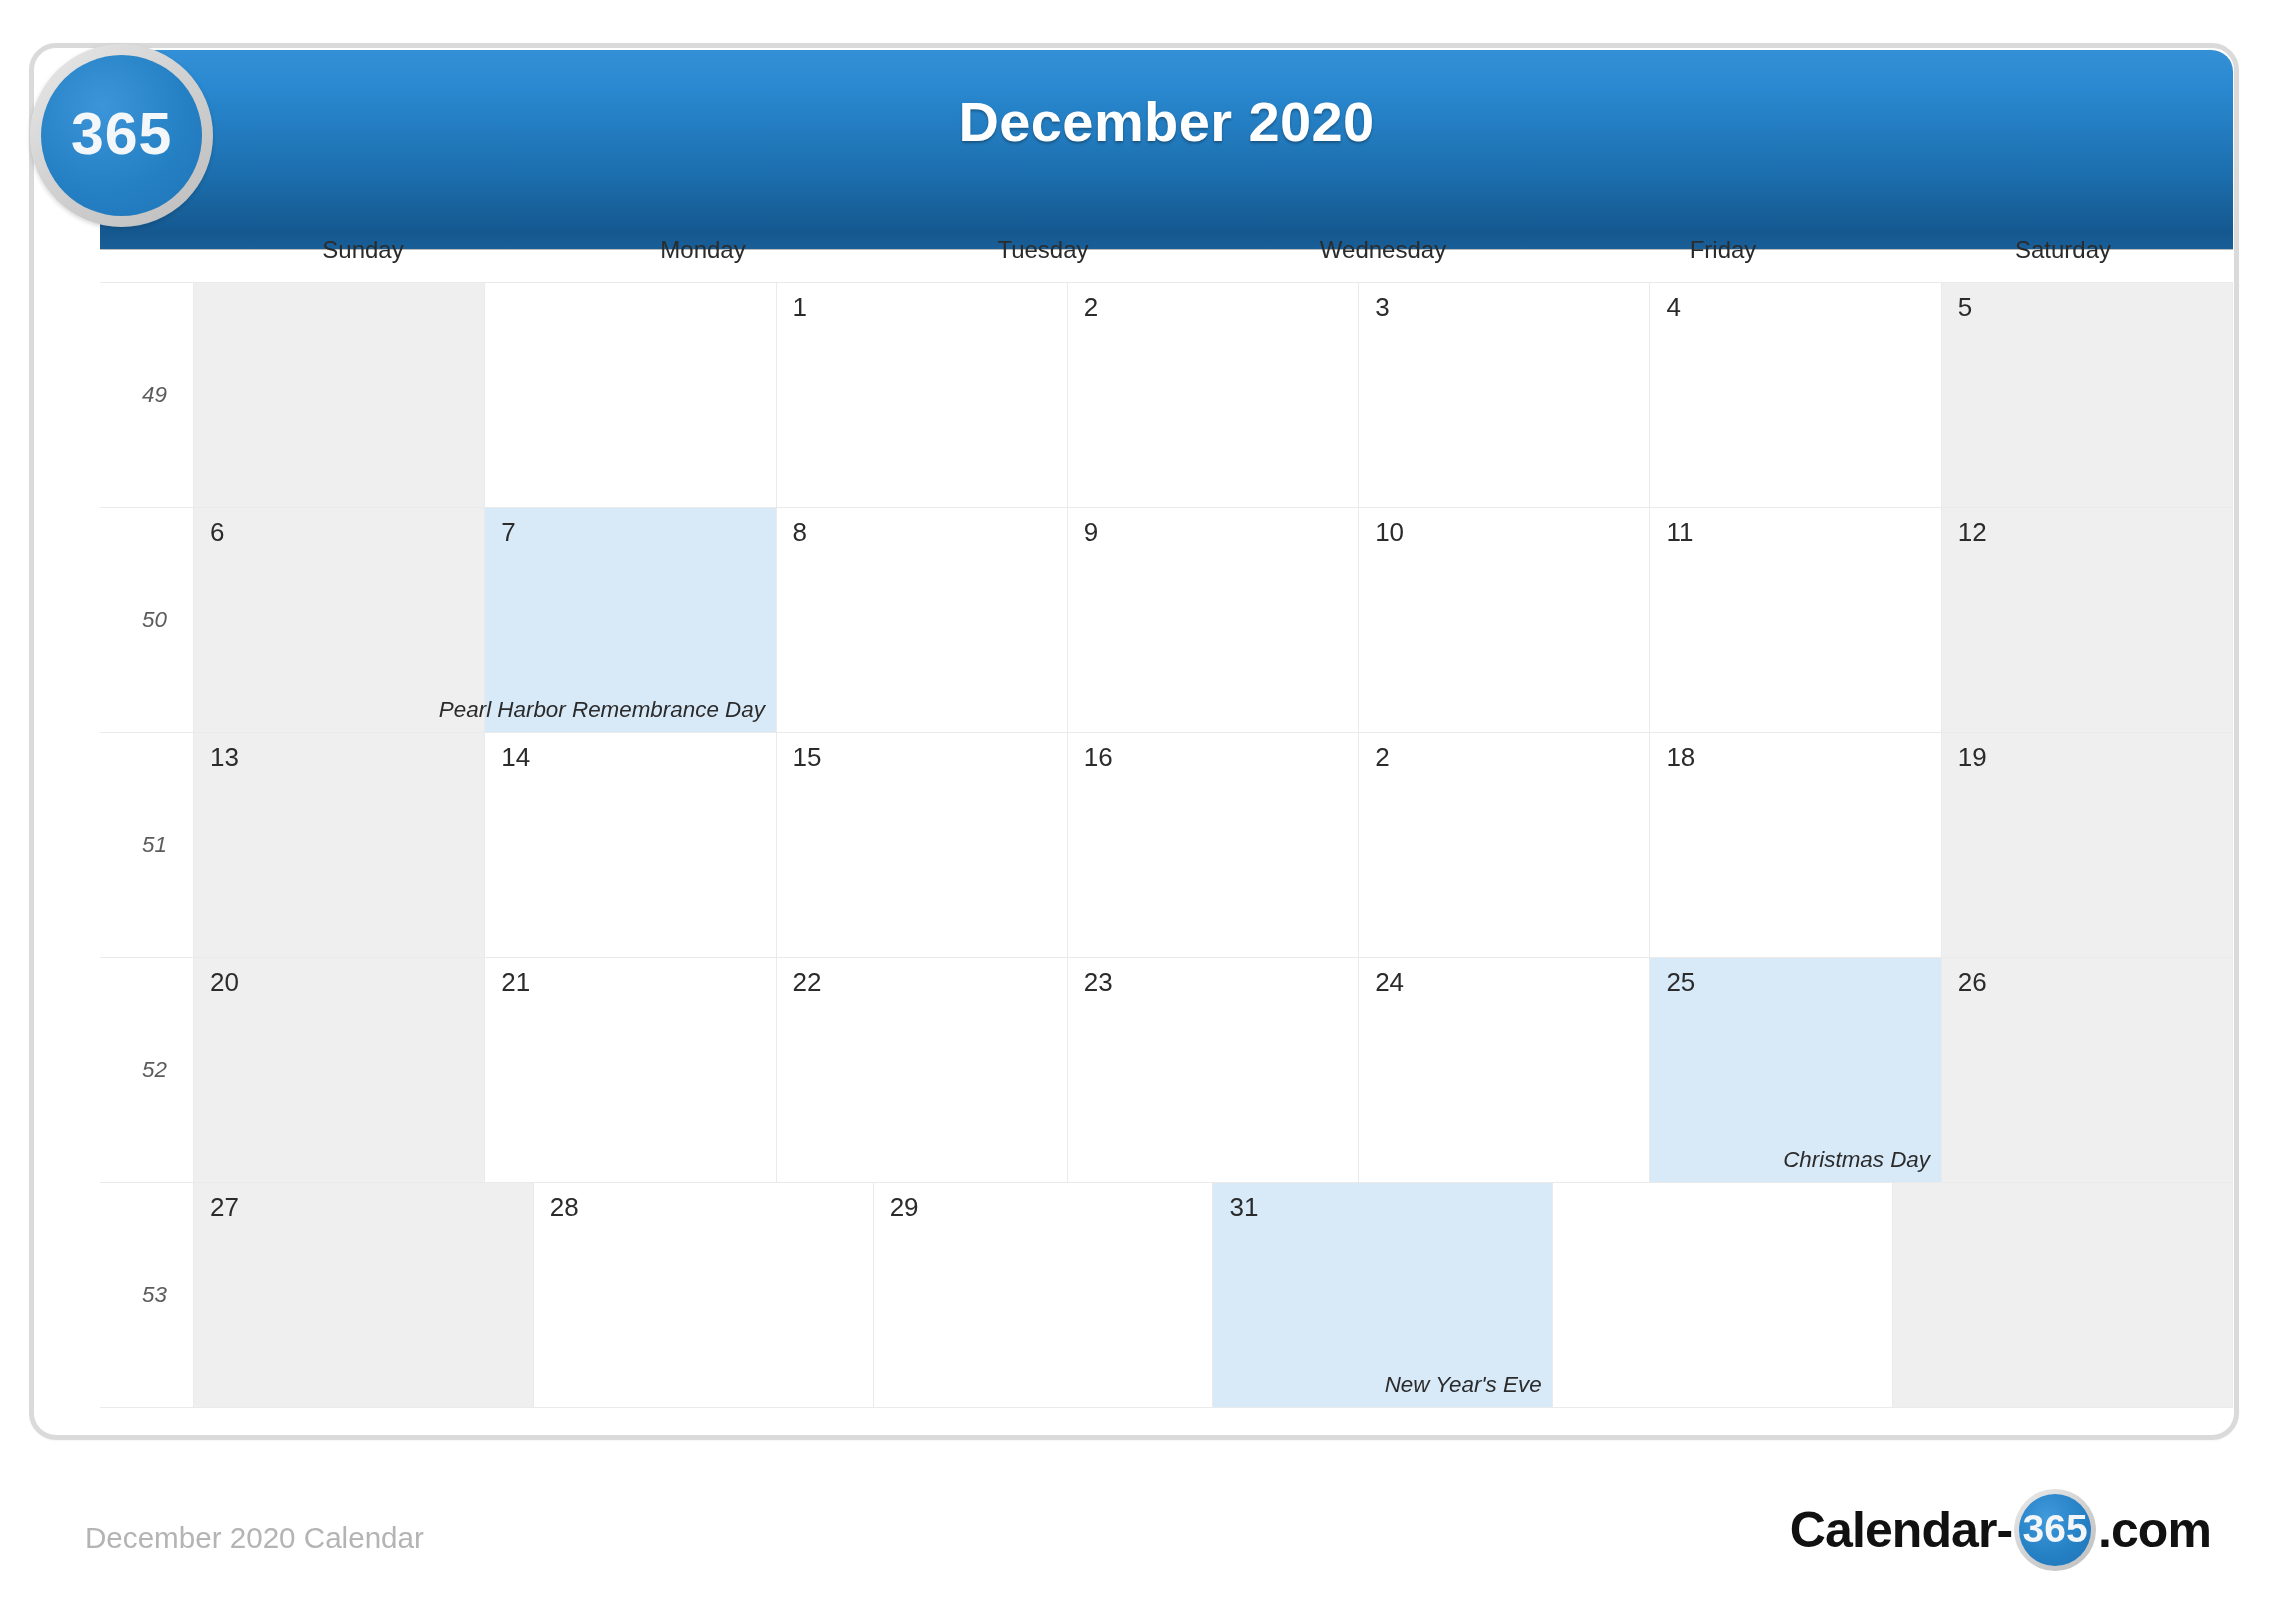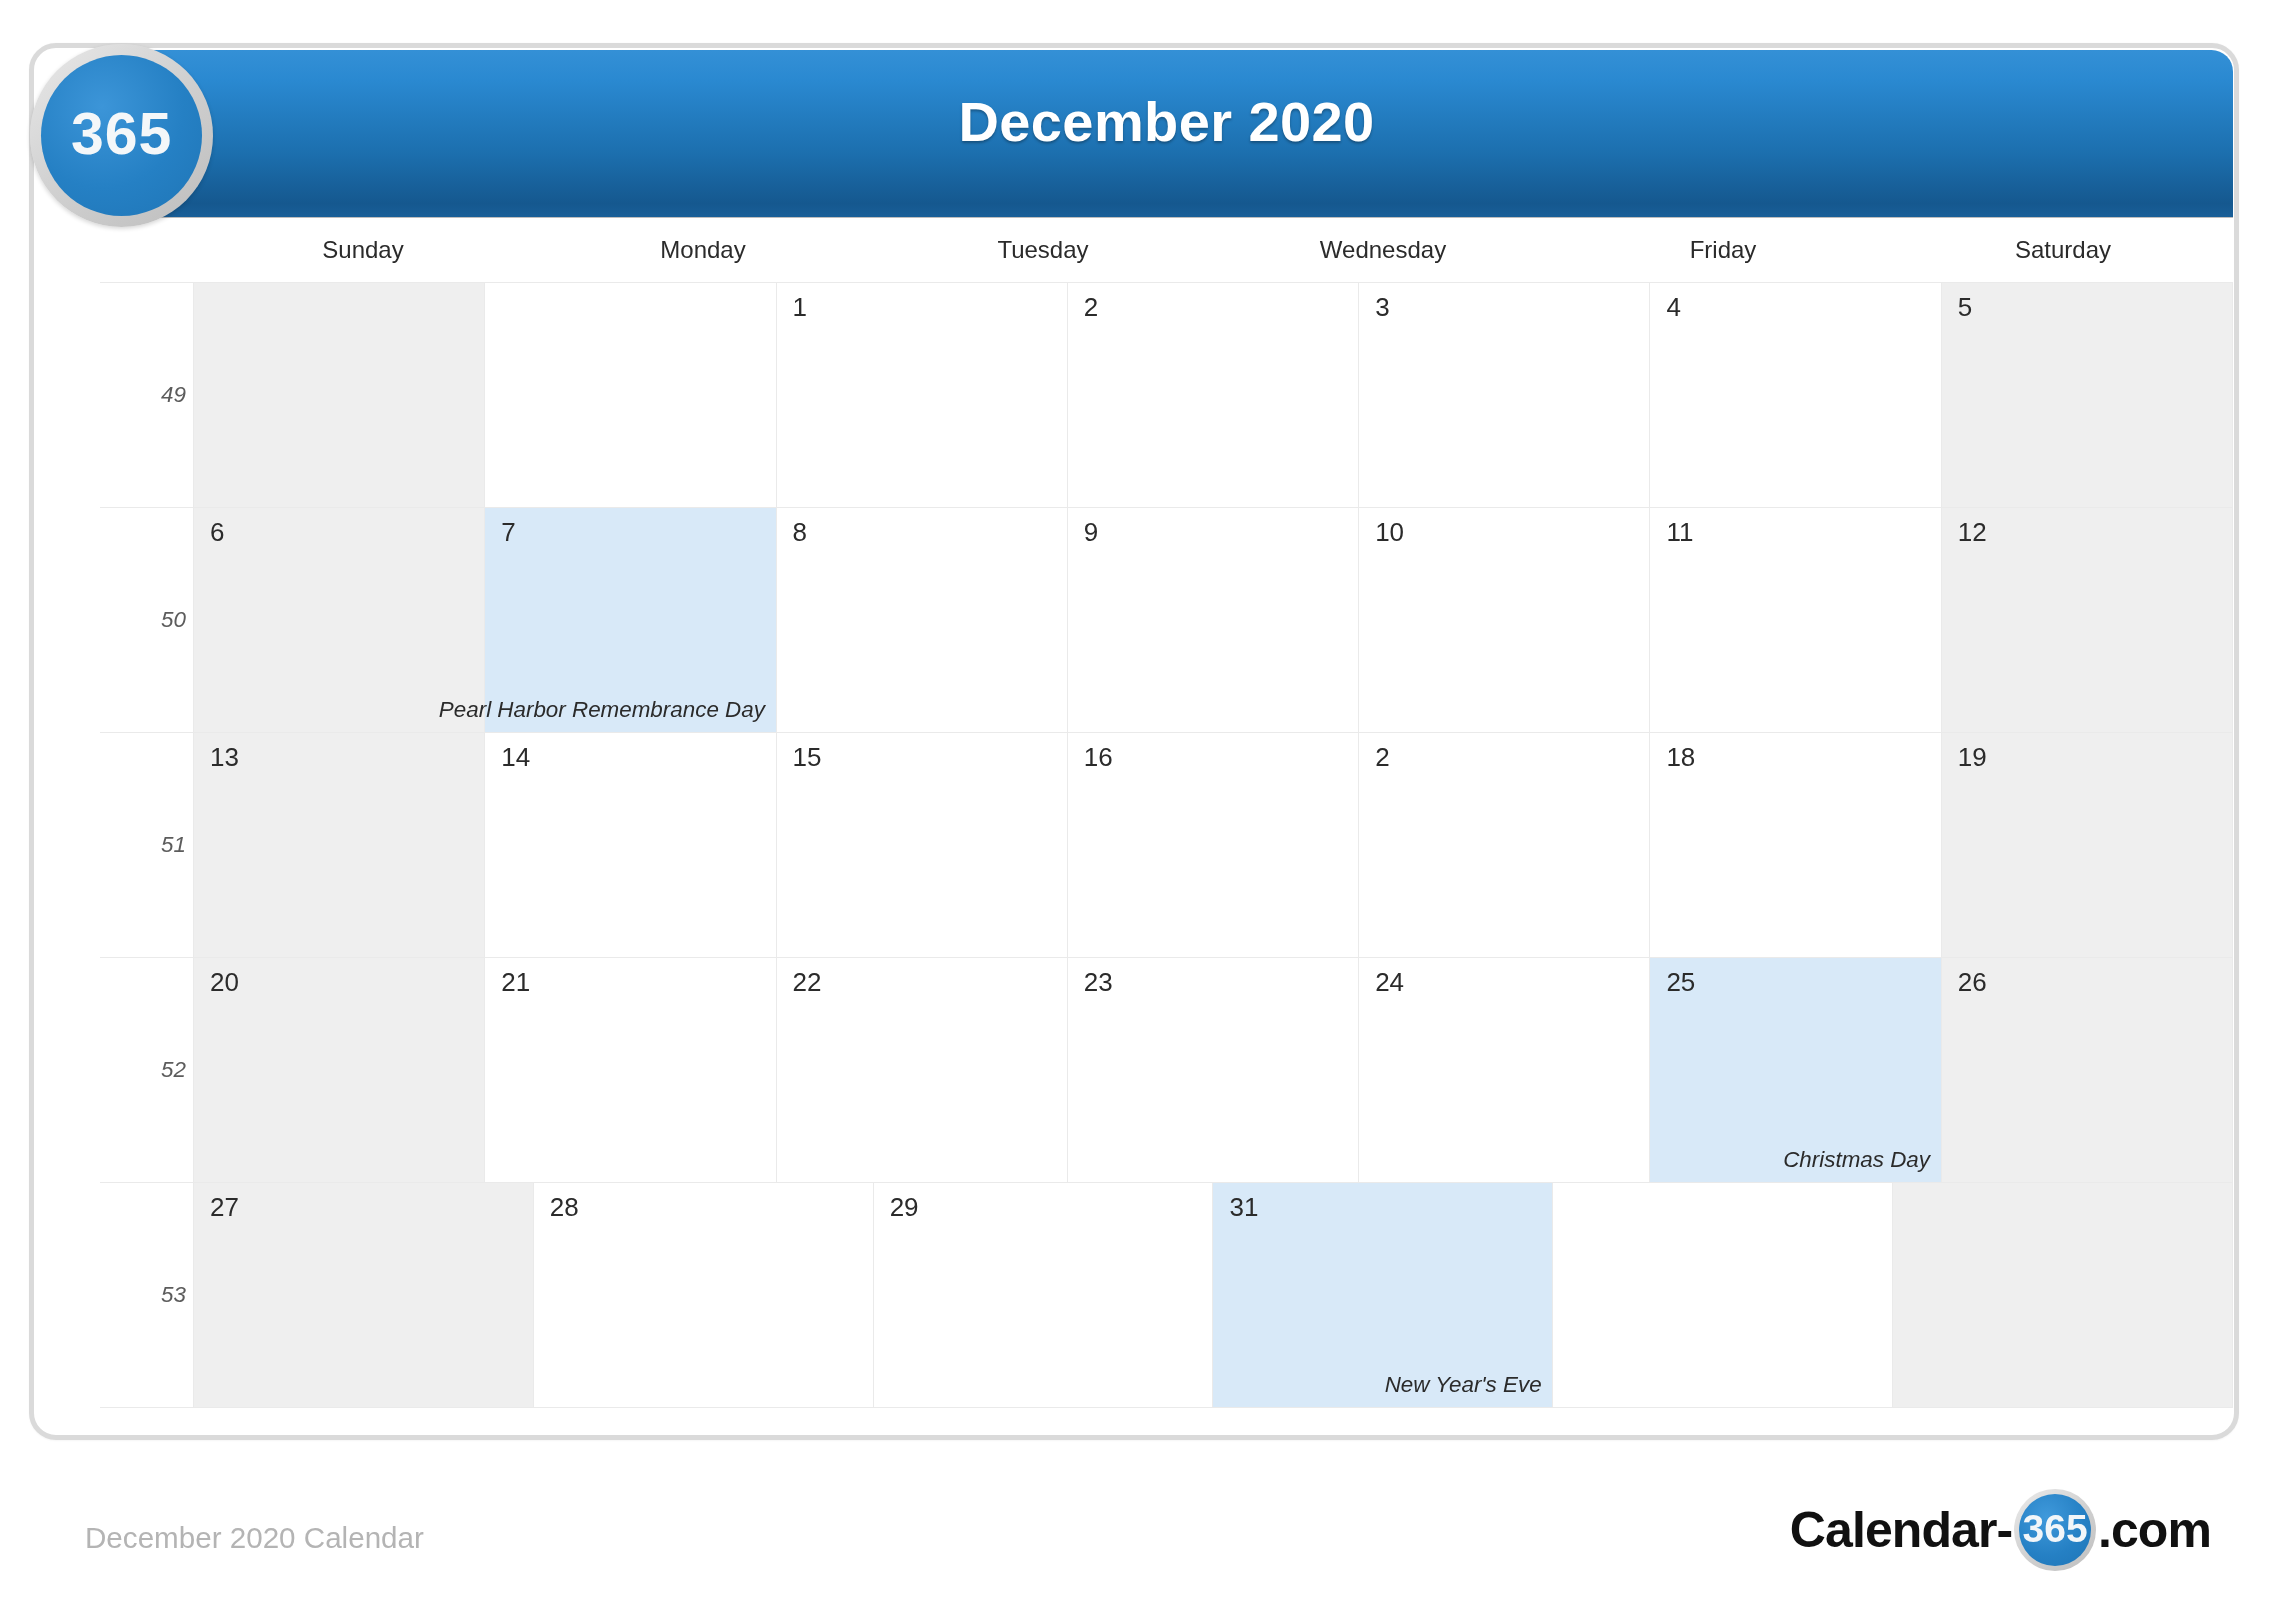--- a/index.html
+++ b/index.html
@@ -21,21 +21,21 @@
     border:5.4px solid #dadada;
     border-radius:27px;
     box-sizing:border-box;
     box-shadow:0 0.9px 1.8px rgba(0,0,0,0.04);
   }
 
   
   #header-bar{
     position:absolute;
     left:66px; top:1.8px;
-    width:2133px; height:168px;
+    width:2133px; height:200px;
     background:linear-gradient(to bottom,#3490d6 0%,#2a89d1 18%,#1c6fae 62%,#15588f 92%,#195f98 100%);
     border-top-right-radius:21.5px;
     border-bottom:1.8px solid #bdbdbd;
     box-sizing:border-box;
     overflow:hidden;
   }
   #header-title{
     position:absolute;
     left:0; right:0; top:39px;
     text-align:center;
@@ -130,21 +130,21 @@
     display:flex;
     height:224px;
     border-bottom:1.8px solid #eaeaea;
   }
   .week-row:first-child{border-top:1.8px solid #eaeaea;}
   .week-row:last-child{border-bottom:1.8px solid #eaeaea;}
 
   .weeknum-cell{
     width:93px; flex:0 0 93px;
     display:flex;align-items:center;justify-content:flex-end;
-    padding-right:7px;
+    padding-right:26px;
     box-sizing:border-box;
     font-size:22.4px;
     font-style:italic;
     color:#5c5c5c;
     background:#ffffff;
   }
 
   .day-cell{
     flex:1 1 0;
     position:relative;

